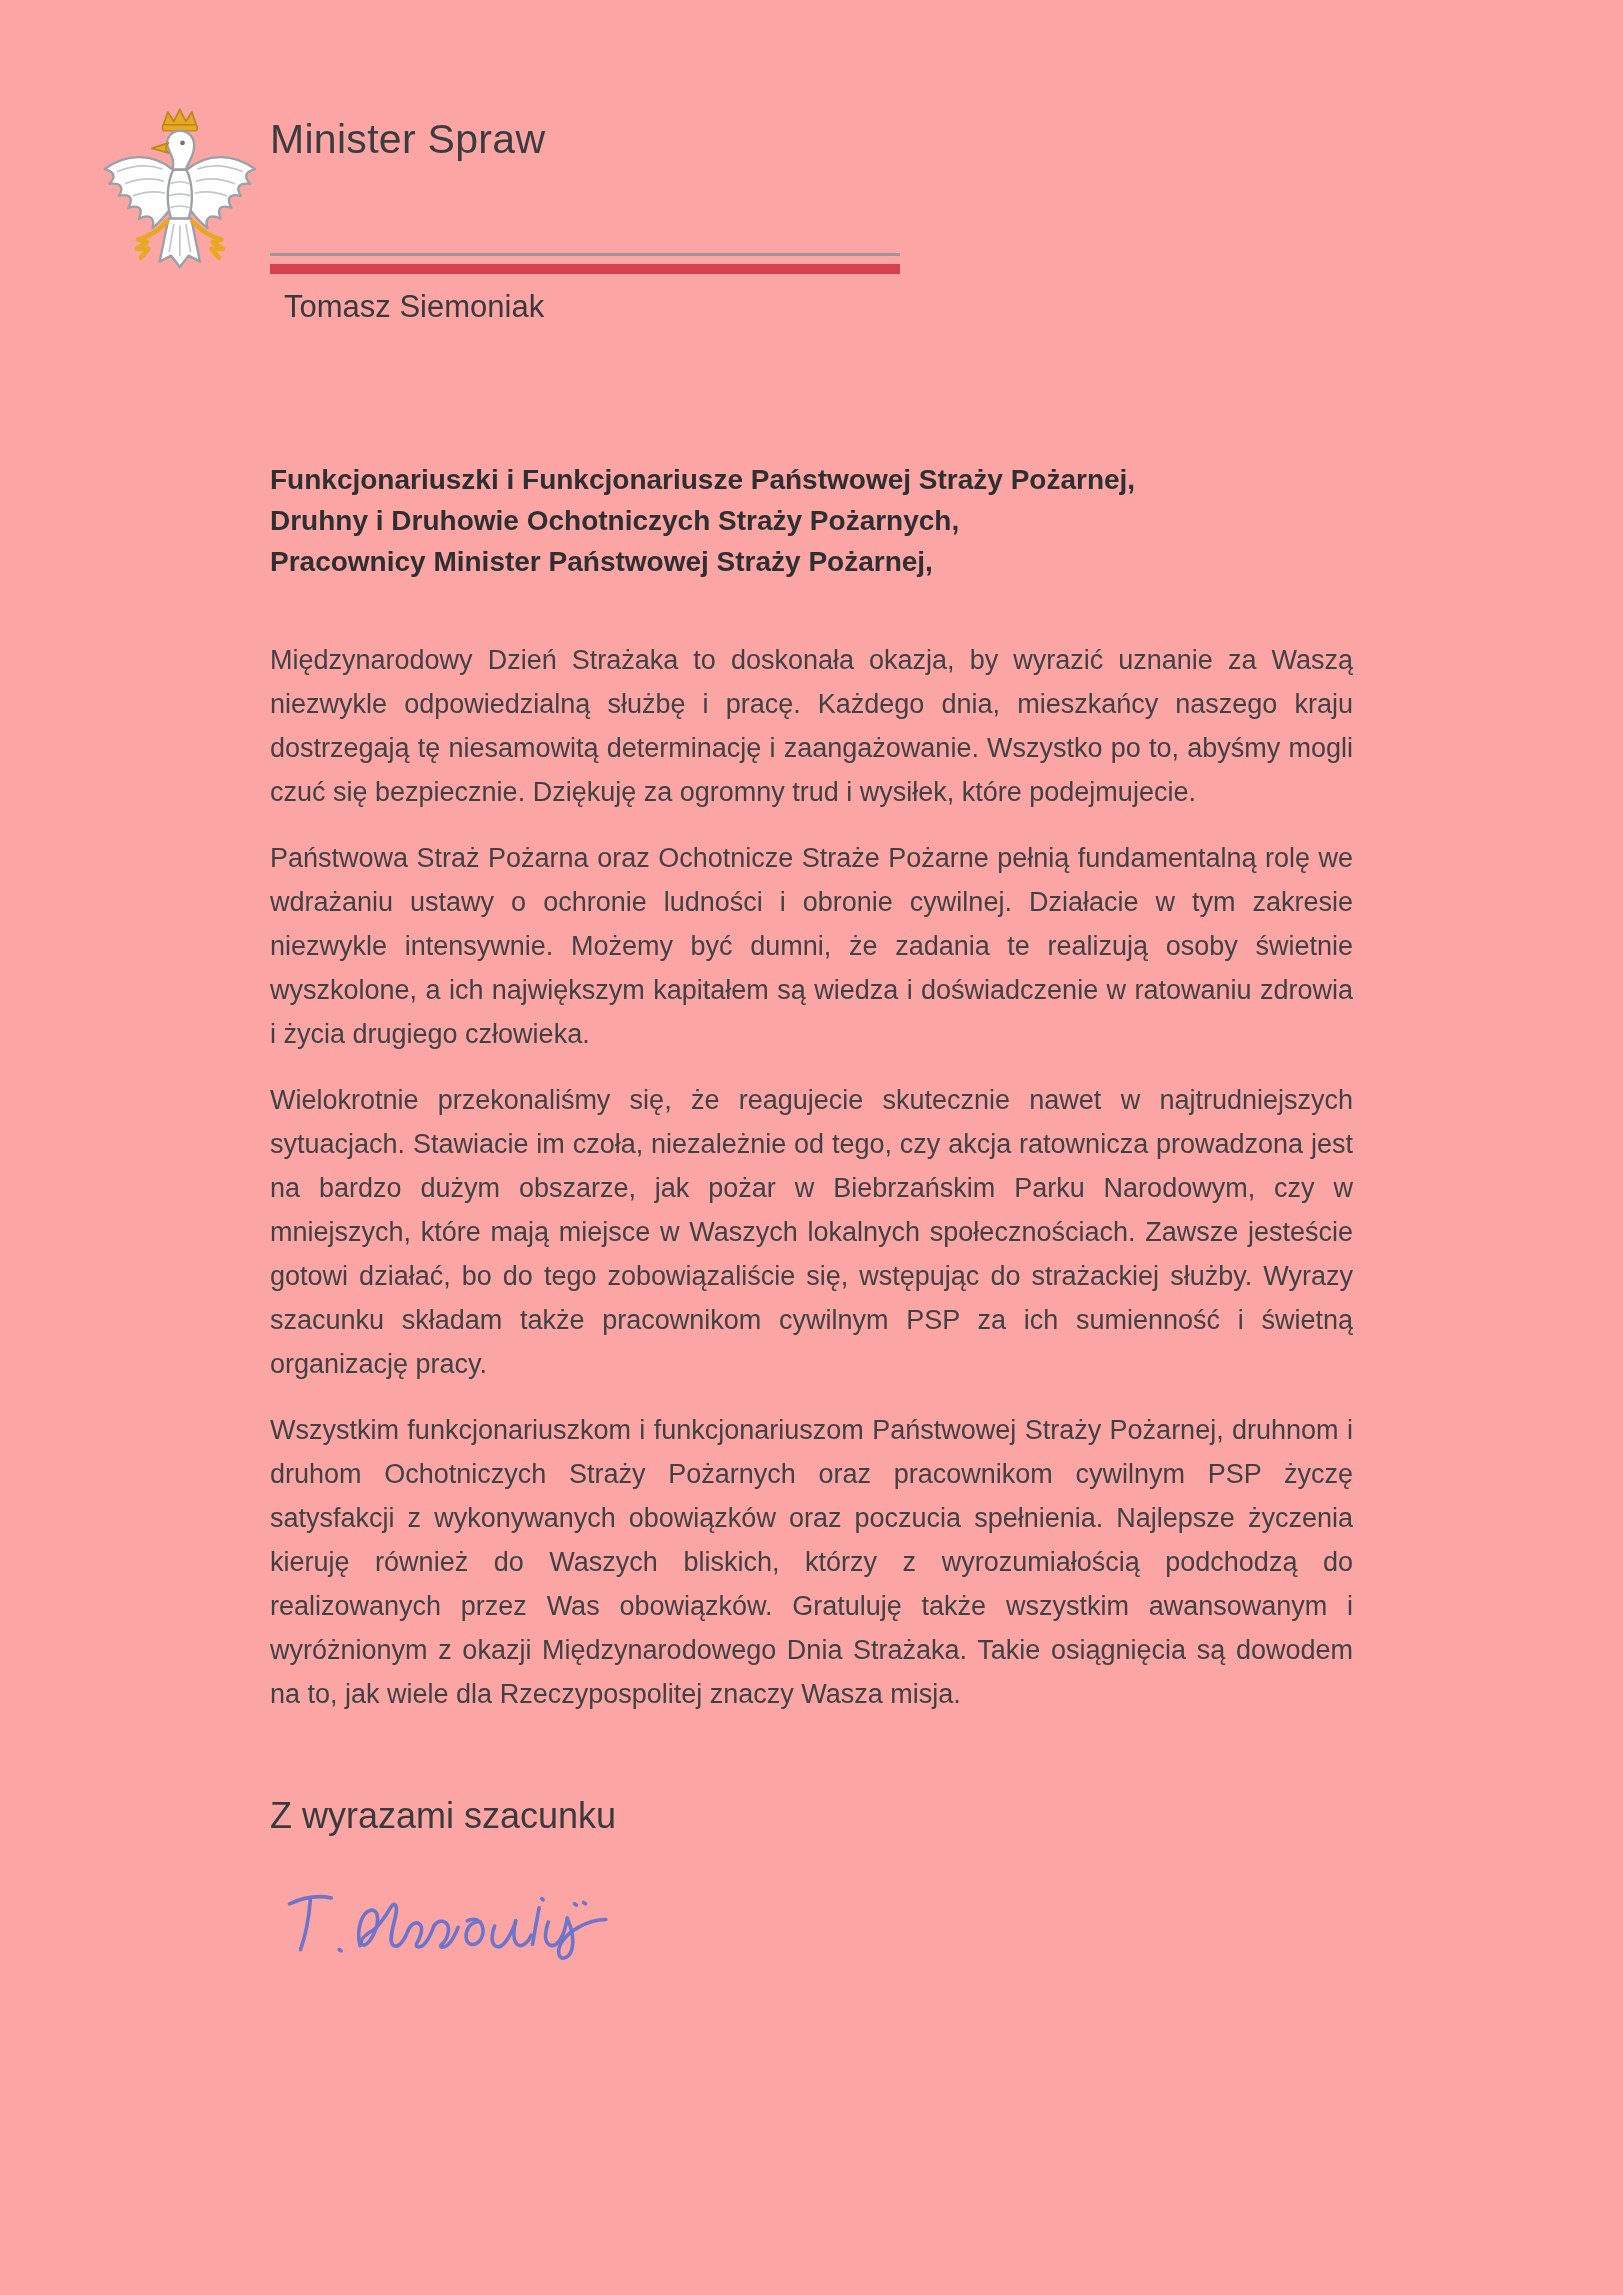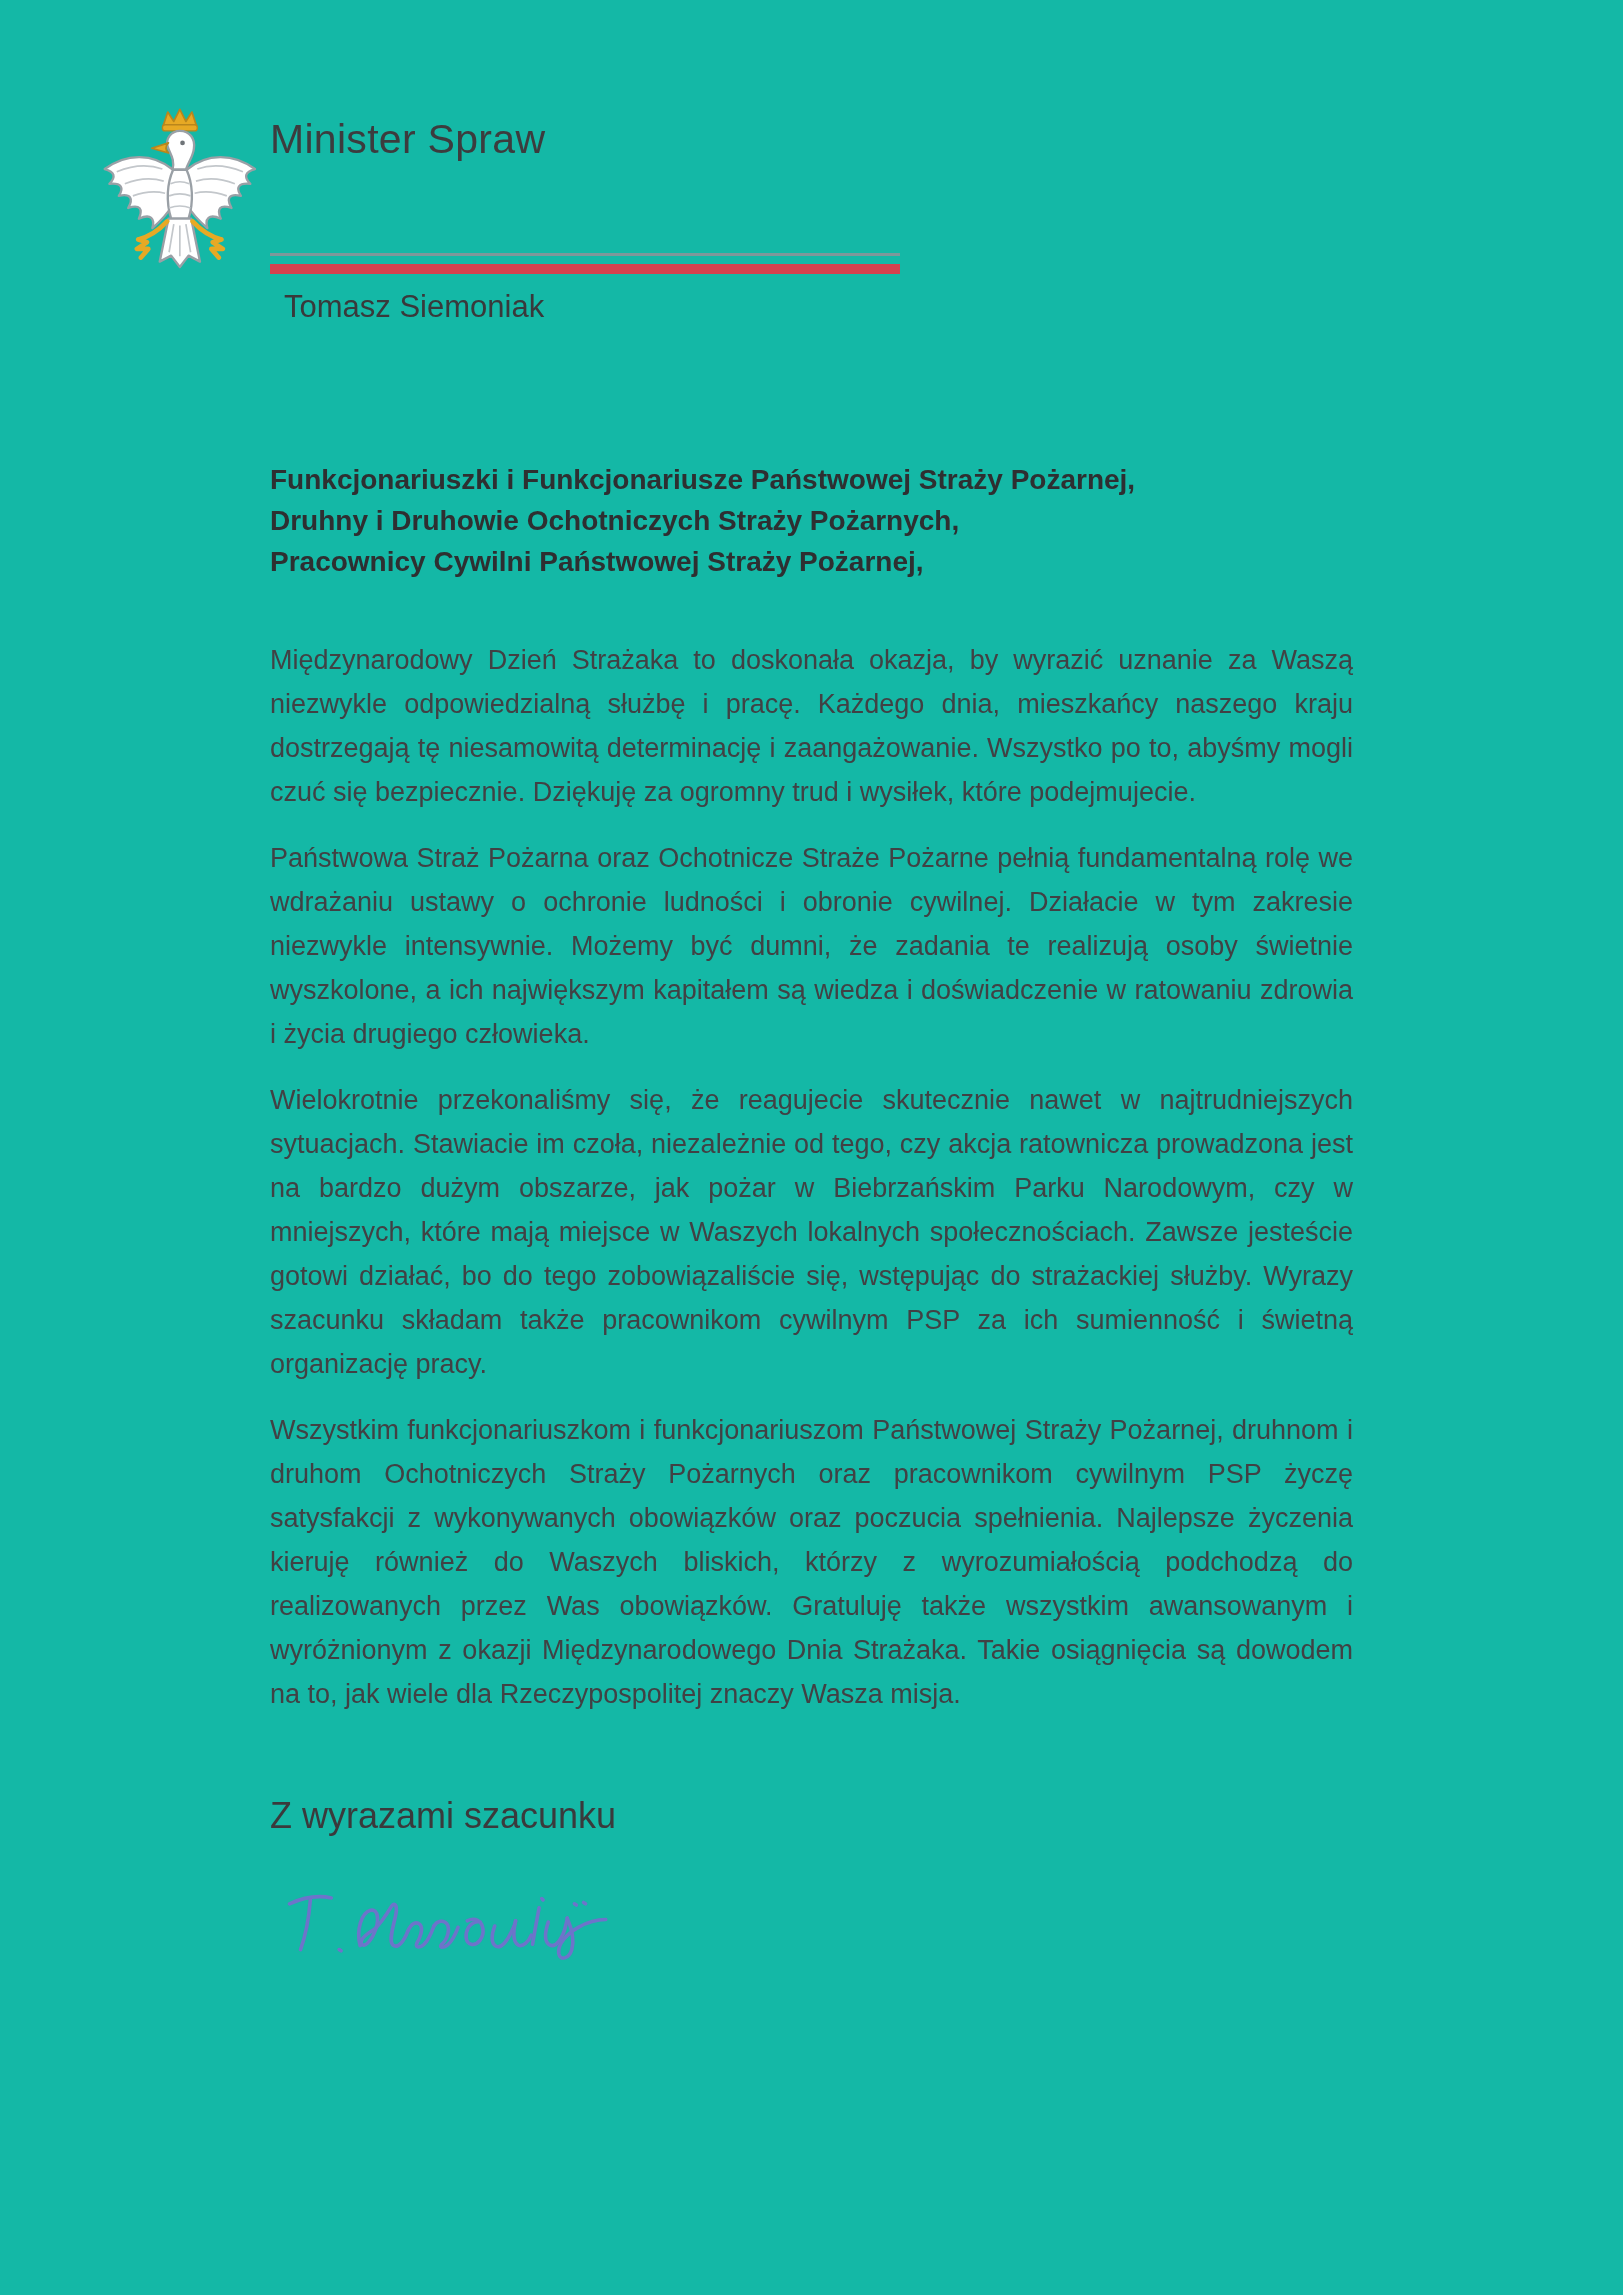--- a/index.html
+++ b/index.html
@@ -5,21 +5,21 @@
 <style>
   html, body {
     margin: 0;
     padding: 0;
     background: #ffffff;
   }
   .page {
     position: relative;
     width: 1624px;
     height: 2295px;
-    background: #14b8a6;
+    background: #fca5a5;
     font-family: "Liberation Sans", sans-serif;
     color: #3f4042;
     overflow: hidden;
   }
 
   
   .emblem {
     position: absolute;
     left: 98px;
     top: 106px;
@@ -151,21 +151,21 @@
   <div class="rule-gray" style="background: rgb(143, 146, 152);"></div>
   <div class="rule-red" style="background: rgb(213, 65, 78);"></div>
 
   <div class="minister-name">Tomasz Siemoniak</div>
 
   <div class="letter">
 
     <div class="salutation">
       <div>Funkcjonariuszki i Funkcjonariusze Państwowej Straży Pożarnej,</div>
       <div>Druhny i Druhowie Ochotniczych Straży Pożarnych,</div>
-      <div>Pracownicy Cywilni Państwowej Straży Pożarnej,</div>
+      <div>Pracownicy Minister Państwowej Straży Pożarnej,</div>
     </div>
 
     <p class="paragraph">Międzynarodowy Dzień Strażaka to doskonała okazja, by wyrazić uznanie za Waszą niezwykle odpowiedzialną służbę i pracę. Każdego dnia, mieszkańcy naszego kraju dostrzegają tę niesamowitą determinację i zaangażowanie. Wszystko po to, abyśmy mogli czuć się bezpiecznie. Dziękuję za ogromny trud i wysiłek, które podejmujecie.</p>
     <p class="paragraph">Państwowa Straż Pożarna oraz Ochotnicze Straże Pożarne pełnią fundamentalną rolę we wdrażaniu ustawy o ochronie ludności i obronie cywilnej. Działacie w tym zakresie niezwykle intensywnie. Możemy być dumni, że zadania te realizują osoby świetnie wyszkolone, a ich największym kapitałem są wiedza i doświadczenie w ratowaniu zdrowia i życia drugiego człowieka.</p>
     <p class="paragraph">Wielokrotnie przekonaliśmy się, że reagujecie skutecznie nawet w najtrudniejszych sytuacjach. Stawiacie im czoła, niezależnie od tego, czy akcja ratownicza prowadzona jest na bardzo dużym obszarze, jak pożar w Biebrzańskim Parku Narodowym, czy w mniejszych, które mają miejsce w Waszych lokalnych społecznościach. Zawsze jesteście gotowi działać, bo do tego zobowiązaliście się, wstępując do strażackiej służby. Wyrazy szacunku składam także pracownikom cywilnym PSP za ich sumienność i świetną organizację pracy.</p>
     <p class="paragraph">Wszystkim funkcjonariuszkom i funkcjonariuszom Państwowej Straży Pożarnej, druhnom i druhom Ochotniczych Straży Pożarnych oraz pracownikom cywilnym PSP życzę satysfakcji z wykonywanych obowiązków oraz poczucia spełnienia. Najlepsze życzenia kieruję również do Waszych bliskich, którzy z wyrozumiałością podchodzą do realizowanych przez Was obowiązków. Gratuluję także wszystkim awansowanym i wyróżnionym z okazji Międzynarodowego Dnia Strażaka. Takie osiągnięcia są dowodem na to, jak wiele dla Rzeczypospolitej znaczy Wasza misja.</p>
 
     <div class="closing">Z wyrazami szacunku</div>
 
     <div class="signature-block">

